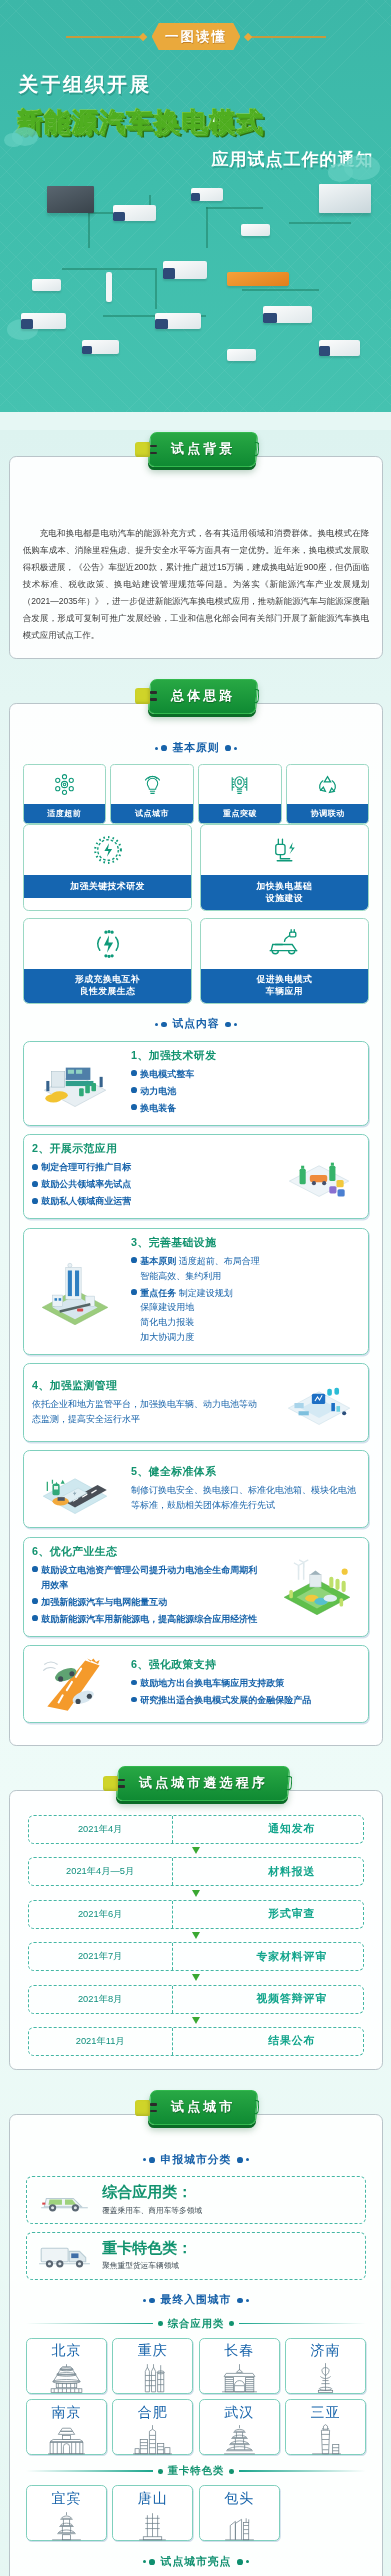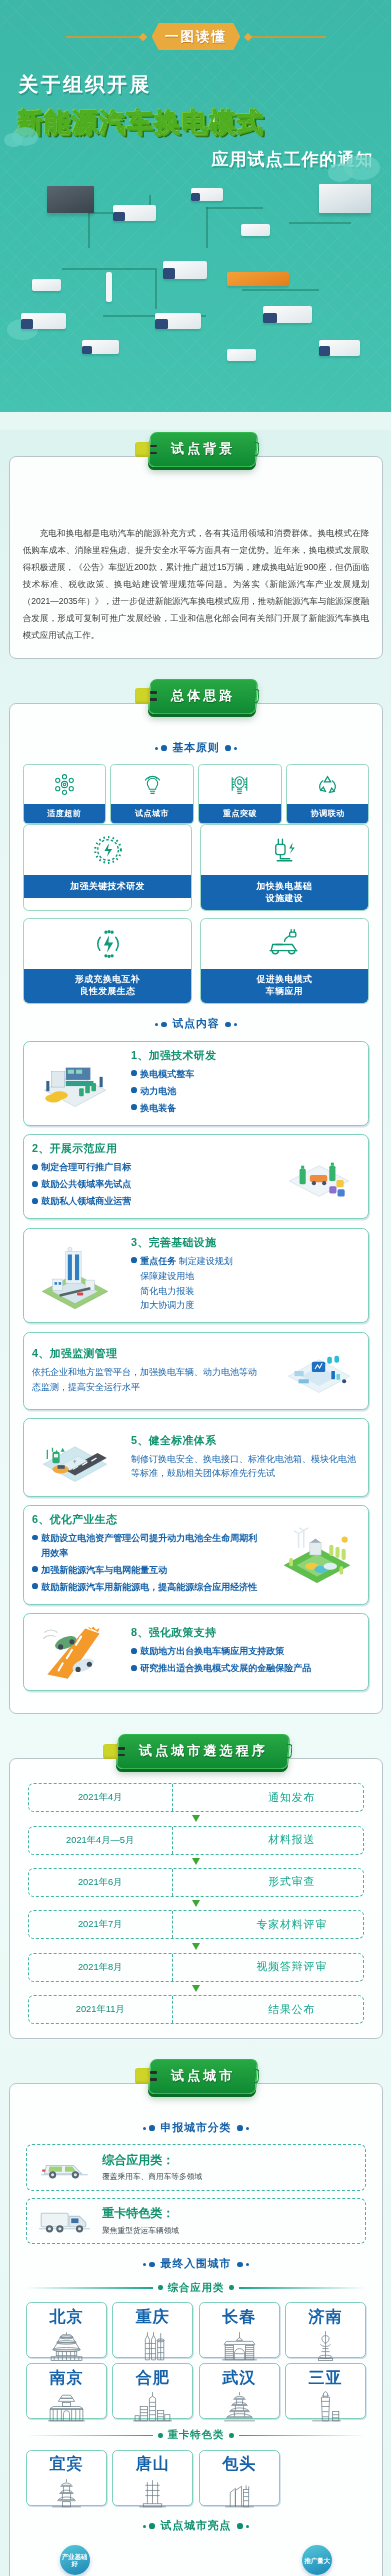--- a/index.html
+++ b/index.html
@@ -120,41 +120,41 @@
   .citem .bul{ font-size:9px; color:#1763aa; font-weight:bold; line-height:1.65; display:flex; gap:3.6px; align-items:flex-start; margin-bottom:2.1px;}
   .citem .bul .dot{ width:5.7px;height:5.7px;border-radius:50%;background:#1763aa;flex:none;margin-top:3.6px;}
   .citem .bul b{ font-weight:bold; }
   .citem .bul .sub{ font-weight:normal; }
   .citem .plain{ font-size:9px; color:#1763aa; line-height:1.65; }
   .citem .art{ width:87px; height:62px; flex:none; display:flex;align-items:center;justify-content:center;}
 
   
   .tl-row{ display:flex; align-items:stretch; border:1px dashed #44b7a4; border-radius:5.7px; margin:0 5.2px; height:29px; }
   .tl-row .date{ flex:1; display:flex; align-items:center; justify-content:center; font-size:9.3px; color:#0f8f7d; border-right:1px dashed #44b7a4;}
-  .tl-row .act{ flex:1; display:flex; align-items:center; justify-content:center; font-size:10.8px; font-weight:normal; color:#12a58c; letter-spacing:1px;padding-left:48px;}
+  .tl-row .act{ flex:1; display:flex; align-items:center; justify-content:center; font-size:10.8px; font-weight:bold; color:#12a58c; letter-spacing:1px;padding-left:48px;}
   .tl-arrow{ height:13.4px; display:flex; align-items:center; justify-content:center;}
   .tl-arrow i{ display:block; width:0;height:0;border-left:4.6px solid transparent;border-right:4.6px solid transparent;border-top:7.2px solid #3aa832;}
 
   
   .ccls{ border:1px dashed #44b7a4; border-radius:6.2px; padding:6.2px 7.2px; margin:0 3.1px 7.2px; display:flex; gap:6.2px; align-items:center;}
   .ccls .ci{ width:62px; flex:none; display:flex;align-items:center;justify-content:center;}
   .ccls .cb{ flex:1; }
-  .ccls .ch{ font-size:12px; font-weight:bold; color:#12936f; margin-bottom:2.6px;font-family:Liberation Serif, serif;}
+  .ccls .ch{ font-size:15px; font-weight:bold; color:#12936f; margin-bottom:2.6px;font-family:Liberation Serif, serif;}
   .ccls .cd{ font-size:7.7px; color:#3e4a52; line-height:1.6; }
 
   .divhead{ display:flex; align-items:center; gap:5.2px; margin:9.3px 3.1px 7.2px;}
   .divhead .ln{ flex:1; height:1.5px; background:linear-gradient(90deg,transparent,#1aa58c);}
   .divhead .ln.r{ background:linear-gradient(270deg,transparent,#1aa58c);}
   .divhead .t{ font-size:10.3px; font-weight:bold; color:#12936f; letter-spacing:1px;}
   .divhead .dd{ width:4.6px;height:4.6px;border-radius:50%;background:#12936f;}
 
   .citygrid{ display:grid; grid-template-columns:repeat(4,1fr); gap:5.2px; margin:0 3.1px;}
   .citygrid.three{ grid-template-columns:repeat(4,1fr); }
   .citybox{ border:0.8px solid #7fd0bd; border-radius:5.2px; background:#fff; height:56px; padding-top:3.6px; text-align:center; box-shadow:0.8px 1px 0 rgba(30,90,160,.2);}
-  .citybox .nm{ font-size:16px; font-weight:bold; color:#1763aa; letter-spacing:1px;}
+  .citybox .nm{ font-size:14px; font-weight:normal; color:#1763aa; letter-spacing:1px;}
   .citybox .lm{ height:34px; display:flex; align-items:flex-end; justify-content:center;}
 
   
   .hub{ position:relative; height:134px; margin:3.1px 0 0; }
   .hnode{ position:absolute; width:56px; text-align:center; font-size:7px; font-weight:bold; color:#13628f; line-height:1.4;}
   .hnode .bub{
     width:30px;height:30px;border-radius:50%;margin:0 auto 2.6px;
     background:linear-gradient(160deg,#57c8d8,#1b86b8); color:#fff;
     display:flex;align-items:center;justify-content:center;font-size:6.4px; padding:2.1px; line-height:1.2;
     box-shadow:0 2.1px 4.1px rgba(20,90,140,.28);
@@ -473,20 +473,26 @@
               <rect x="36" y="72" width="20" height="22" fill="#eaf2f6" stroke="#b7cbd5"></rect>
               <rect x="100" y="74" width="18" height="20" fill="#eaf2f6" stroke="#b7cbd5"></rect>
               <rect x="40" y="78" width="5" height="5" fill="#2f7fc1"></rect>
                 <rect x="48" y="78" width="5" height="5" fill="#2f7fc1"></rect>
               <path d="M50 104 L110 90" stroke="#566" stroke-width="5"></path>
               <rect x="84" y="98" width="12" height="6" rx="2" fill="#d8484a"></rect>
             </svg>
           </div>
           <div class="txt">
             <div class="ttl">3、完善基础设施</div>
+            <div class="bul">
+              <i class="dot"></i>
+              <span><b>基本原则</b>
+              <span class="sub" style="white-space:pre-line">适度超前、布局合理
+智能高效、集约利用</span></span>
+            </div>
             <div class="bul">
               <i class="dot"></i>
               <span><b>重点任务</b>
               <span class="sub" style="white-space:pre-line">制定建设规划
 保障建设用地
 简化电力报装
 加大协调力度</span></span>
             </div>
           </div>
         </div>
@@ -583,21 +589,21 @@
               <ellipse cx="62" cy="42" rx="22" ry="11" fill="#5fa272" transform="rotate(-22 62 42)"></ellipse>
               <circle cx="52" cy="50" r="5" fill="#3d4a55"></circle>
                 <circle cx="74" cy="40" r="5" fill="#3d4a55"></circle>
               <path d="M42 30c-10-4-18-2-24 4M46 22c-8-6-18-6-26 0" stroke="#c9d4da" fill="none" stroke-width="2"></path>
               <ellipse cx="96" cy="86" rx="22" ry="11" fill="#d7e6ef" transform="rotate(-22 96 86)"></ellipse>
               <circle cx="86" cy="94" r="5" fill="#3d4a55"></circle>
                 <circle cx="108" cy="84" r="5" fill="#3d4a55"></circle>
             </svg>
           </div>
           <div class="txt">
-            <div class="ttl">8、强化政策支持</div>
+            <div class="ttl">6、强化政策支持</div>
             <div class="bul">
                 <i class="dot"></i>
                 <span>鼓励地方出台换电车辆应用支持政策</span>
               </div>
             <div class="bul">
                 <i class="dot"></i>
                 <span>研究推出适合换电模式发展的金融保险产品</span>
               </div>
           </div>
         </div>

